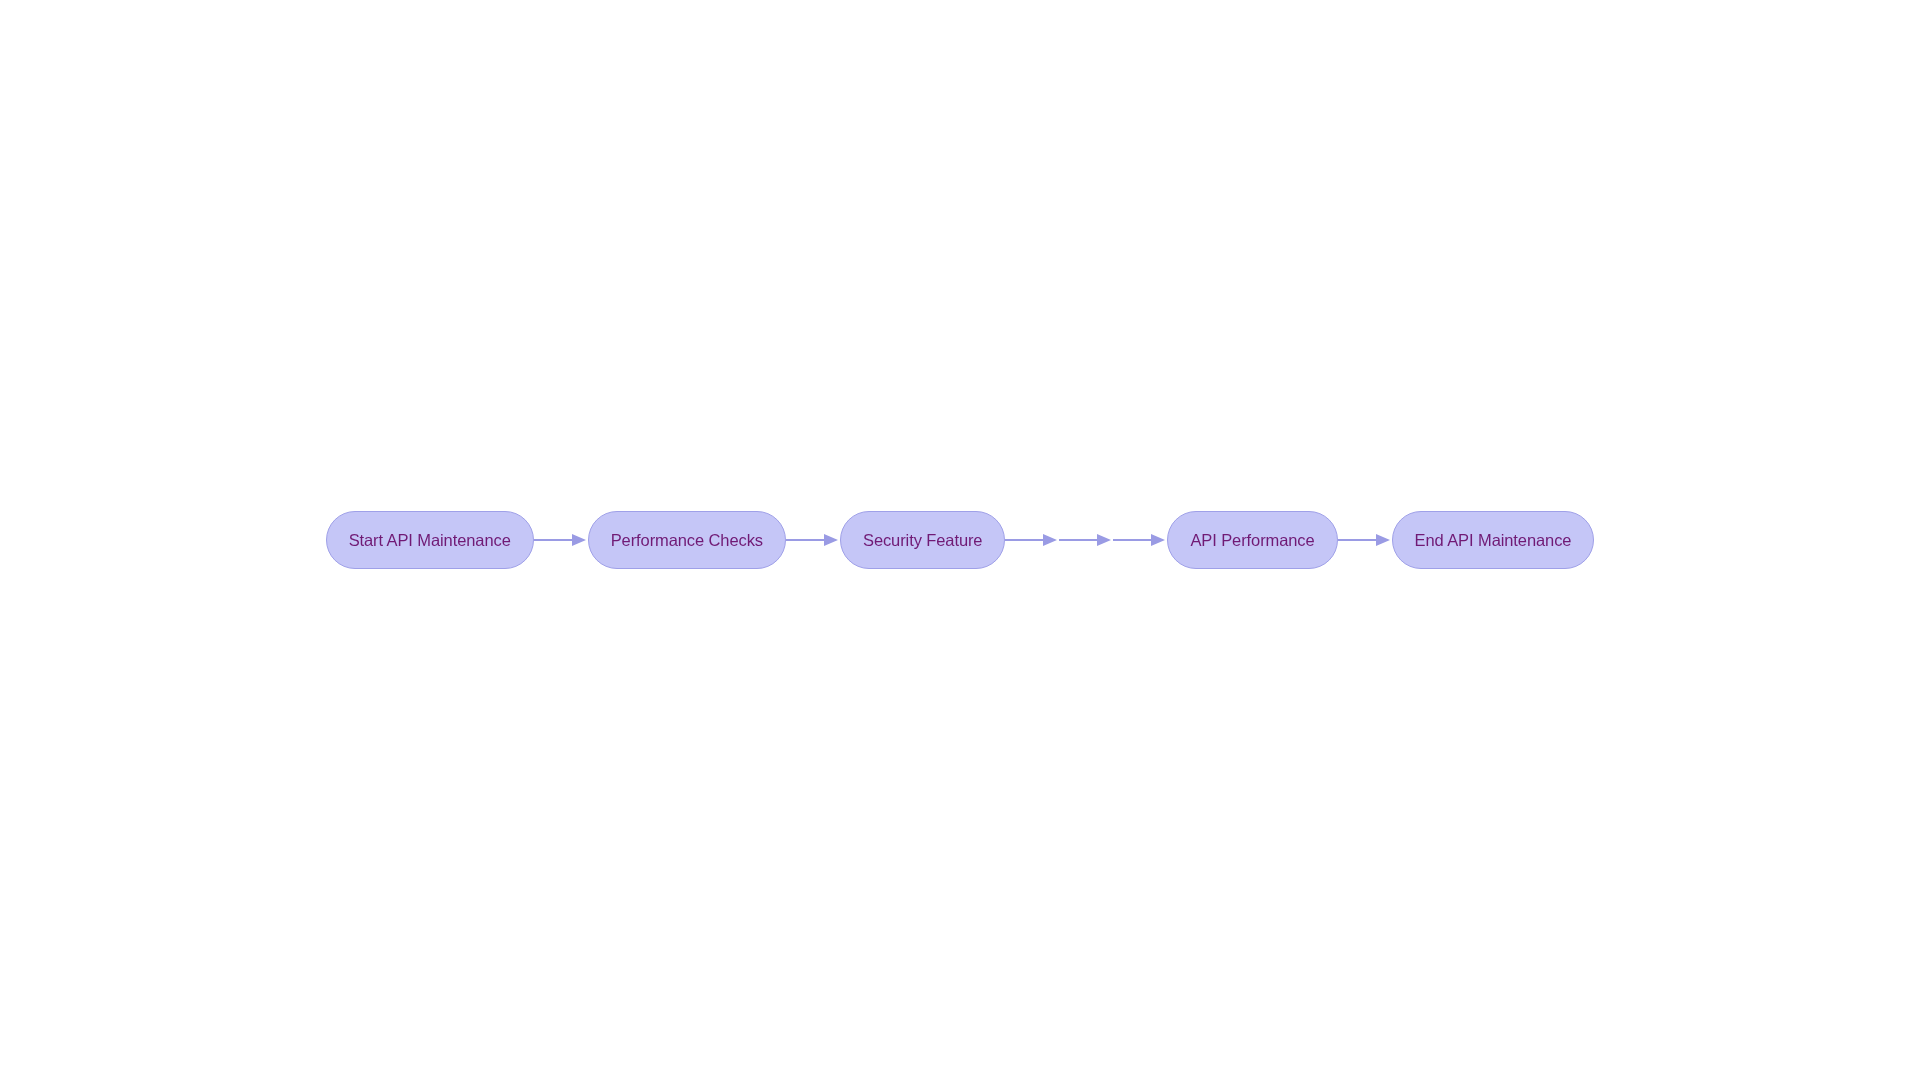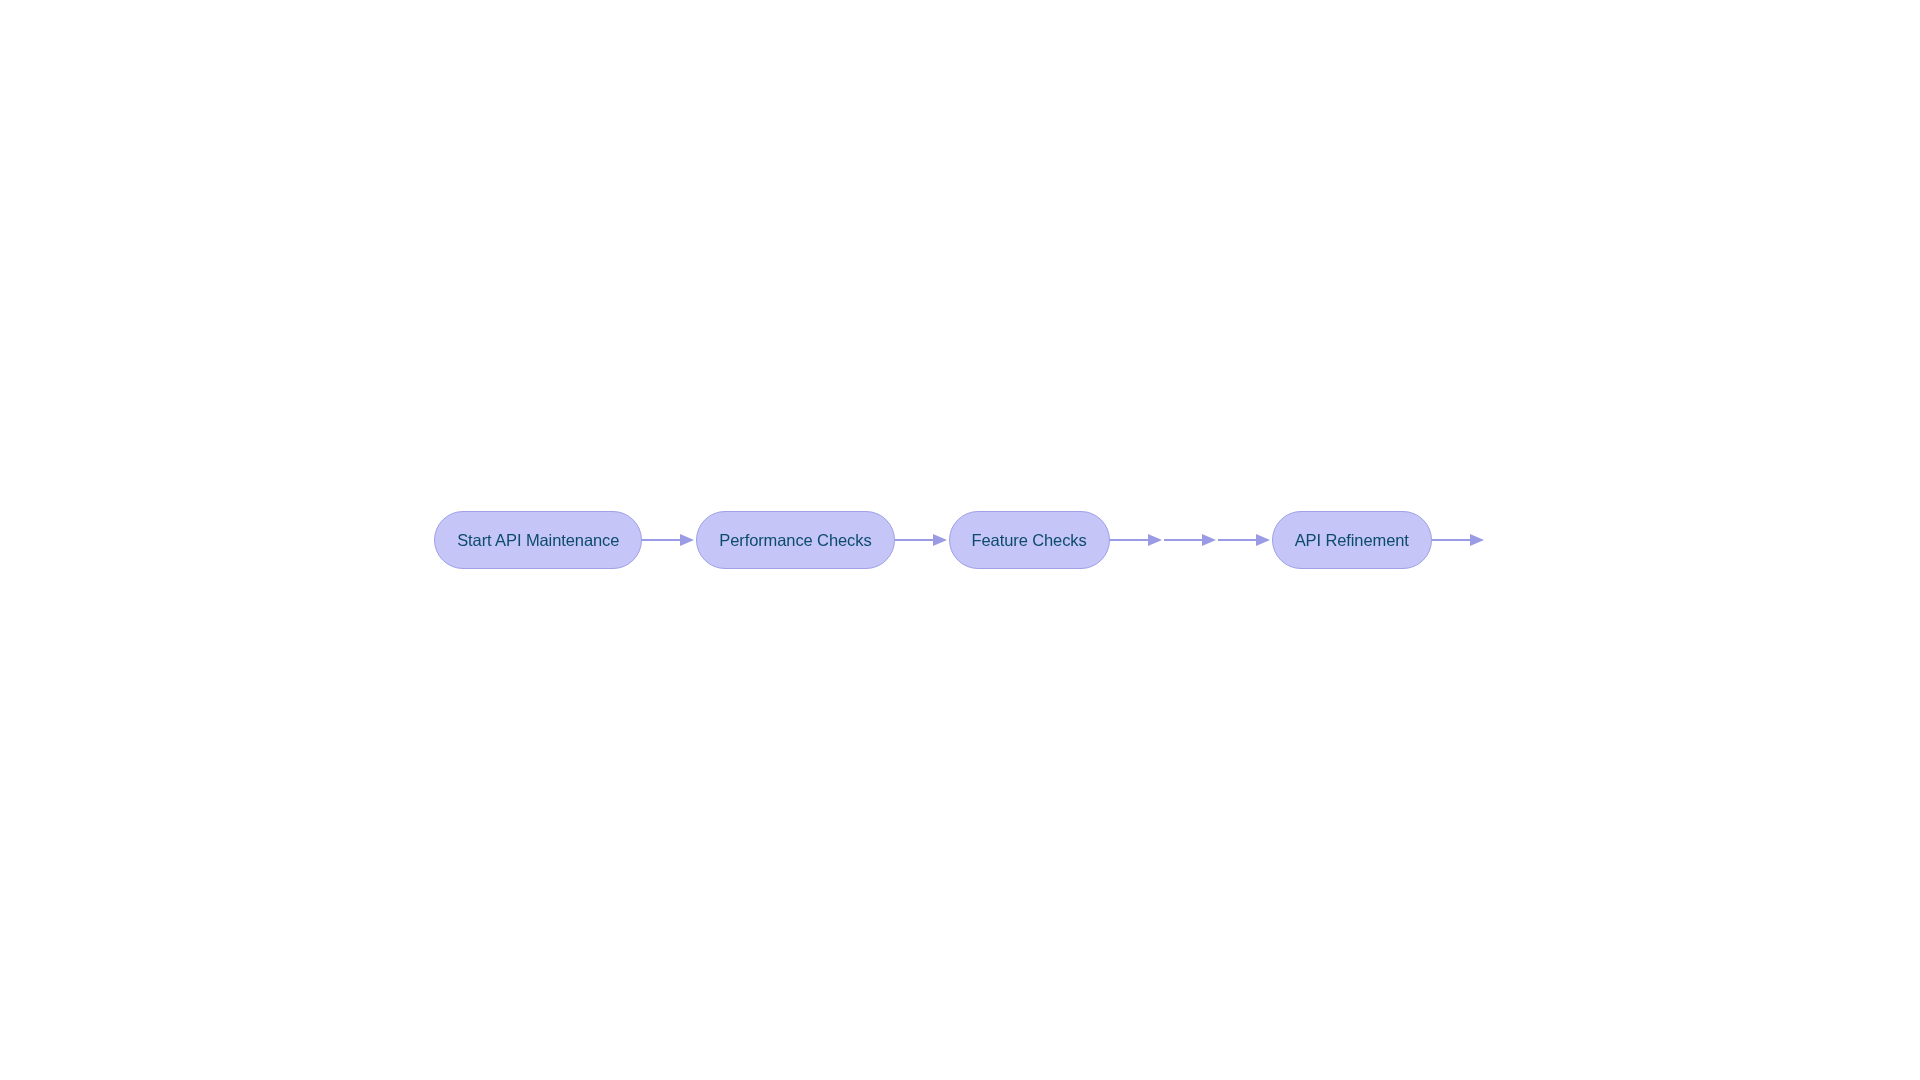--- a/index.html
+++ b/index.html
@@ -46,21 +46,21 @@
     align-items: center;
     justify-content: center;
     flex: 0 0 auto;
     padding: 0 22px;
   }
 
   .flow-node-label {
     font-family: "Liberation Sans", sans-serif;
     font-size: 16.5px;
     font-weight: 400;
-    color: #0c4a6e;
+    color: #701a75;
     line-height: 1;
     white-space: nowrap;
     letter-spacing: -0.1px;
   }
 
   
   .flow-connector {
     flex: 0 0 auto;
     width: 54px;
     height: 18px;
@@ -96,21 +96,21 @@
     </div>
 
     <span class="flow-connector">
       <svg viewBox="0 0 54 18" xmlns="http://www.w3.org/2000/svg">
         <line x1="0" y1="9" x2="40" y2="9" stroke="#9a9be4" stroke-width="2.2"></line>
         <path d="M 38 3 L 52 9 L 38 15 Z" fill="#9a9be4"></path>
       </svg>
     </span>
 
     <div class="flow-node">
-      <span class="flow-node-label">Feature Checks</span>
+      <span class="flow-node-label">Security Feature</span>
     </div>
 
     <span class="flow-connector">
       <svg viewBox="0 0 54 18" xmlns="http://www.w3.org/2000/svg">
         <line x1="0" y1="9" x2="40" y2="9" stroke="#9a9be4" stroke-width="2.2"></line>
         <path d="M 38 3 L 52 9 L 38 15 Z" fill="#9a9be4"></path>
       </svg>
     </span>
 
 
@@ -123,25 +123,28 @@
 
 
     <span class="flow-connector">
       <svg viewBox="0 0 54 18" xmlns="http://www.w3.org/2000/svg">
         <line x1="0" y1="9" x2="40" y2="9" stroke="#9a9be4" stroke-width="2.2"></line>
         <path d="M 38 3 L 52 9 L 38 15 Z" fill="#9a9be4"></path>
       </svg>
     </span>
 
     <div class="flow-node">
-      <span class="flow-node-label">API Refinement</span>
+      <span class="flow-node-label">API Performance</span>
     </div>
 
     <span class="flow-connector">
       <svg viewBox="0 0 54 18" xmlns="http://www.w3.org/2000/svg">
         <line x1="0" y1="9" x2="40" y2="9" stroke="#9a9be4" stroke-width="2.2"></line>
         <path d="M 38 3 L 52 9 L 38 15 Z" fill="#9a9be4"></path>
       </svg>
     </span>
 
+    <div class="flow-node">
+      <span class="flow-node-label">End API Maintenance</span>
+    </div>
 
   </div>
 </div>
 
 </body></html>

